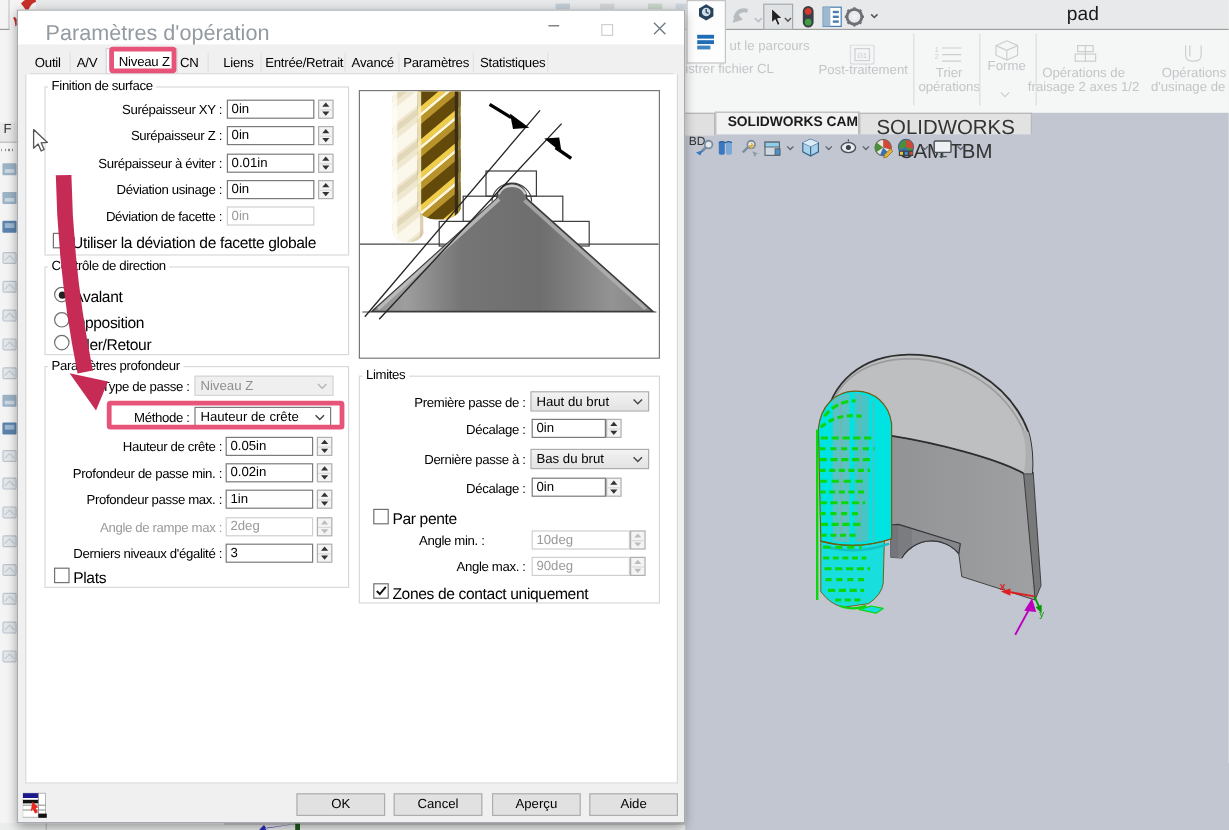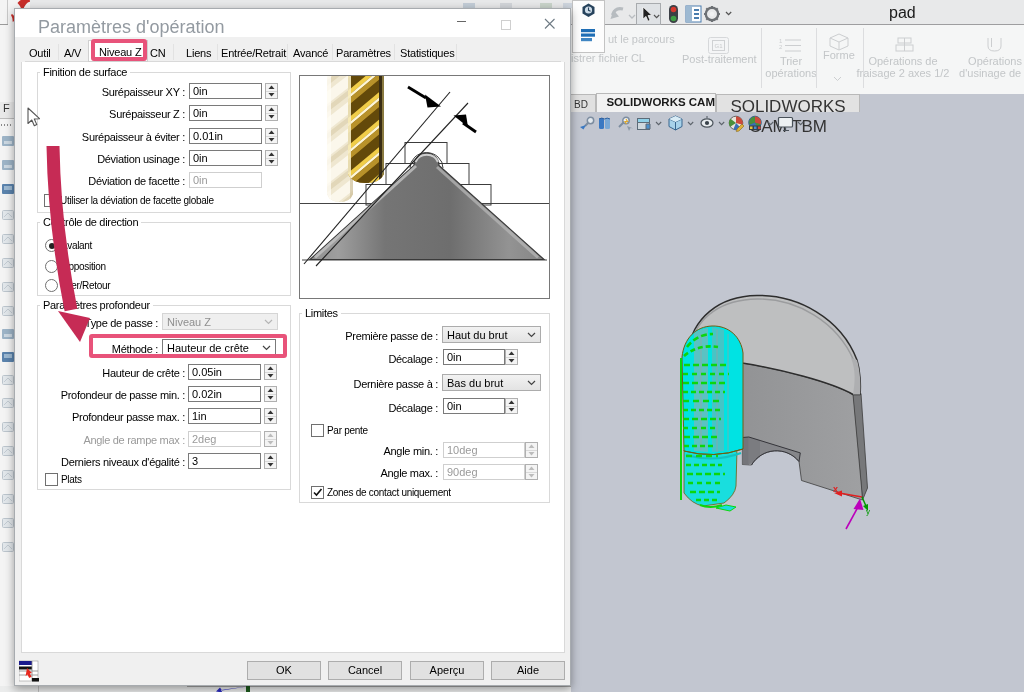--- a/index.html
+++ b/index.html
@@ -1,18 +1,18 @@
 <!DOCTYPE html>
 <html><head><meta charset="utf-8">
 <style>
   html,body{margin:0;padding:0;}
   body{width:1024px;height:692px;overflow:hidden;position:relative;
        font-family:"Liberation Sans",sans-serif;background:#f0f1f2;}
   .abs{position:absolute;}
-  .lbl{position:absolute;font-size:10px;color:#000;white-space:nowrap;letter-spacing:-0.3px;}
+  .lbl{position:absolute;font-size:13px;color:#000;white-space:nowrap;letter-spacing:-0.3px;}
   .rlbl{position:absolute;font-size:11px;color:#000;white-space:nowrap;text-align:right;letter-spacing:-0.3px;}
   .inp{position:absolute;background:#fff;border:1px solid #7a7a7a;font-size:11px;
        padding:1px 0 0 3px;box-sizing:border-box;color:#000;}
   .inp.dis{border-color:#cfcfcf;color:#9a9a9a;background:#fff;}
   .spin{position:absolute;width:13px;height:16px;box-sizing:border-box;border:1px solid #b0b0b0;
         background:#f4f4f4;}
   .spin svg{position:absolute;left:0;top:0;}
   .spin path{fill:#333;}
   .spin.dis path{fill:#bcbcbc;}
   .spin:after{content:"";position:absolute;left:0;top:7px;width:100%;height:1px;background:#d9d9d9;}
@@ -208,21 +208,21 @@
   </svg>
   <div class="abs" style="left:855px;top:55px;width:96px;font-size:11px;color:#c3c6c8;text-align:center;line-height:12px;">Opérations de<br>fraisage 2 axes 1/2</div>
   <svg class="abs" style="left:985px;top:36px;" width="20" height="17" fill="none" stroke="#ccced0">
     <path d="M3,2 L3,10 Q3,15 9.5,15 Q16,15 16,10 L16,2"></path>
       <line x1="6.5" y1="2" x2="6.5" y2="11"></line>
   </svg>
   <div class="abs" style="left:940px;top:55px;width:110px;font-size:11px;color:#c3c6c8;text-align:center;line-height:12px;">Opérations<br>d'usinage de tr</div>
 
   <div class="abs" style="left:563px;top:94px;width:461px;height:598px;background:#c2c6d0;"></div>
 
-  <div class="abs" style="left:566px;top:94px;width:30px;height:18px;background:#e0e0e0;border:1px solid #b9b9b9;border-bottom:none;box-sizing:border-box;font-size:10px;color:#333;padding:4px 0 0 7px;">BD</div>
+  <div class="abs" style="left:566px;top:94px;width:30px;height:18px;background:#e0e0e0;border:1px solid #b9b9b9;border-bottom:none;box-sizing:border-box;font-size:10px;color:#333;padding:18px 0 0 7px;">BD</div>
   <div class="abs" style="left:596px;top:93px;width:120px;height:19px;background:#f2f2f2;border:1px solid #b9b9b9;border-bottom:none;box-sizing:border-box;font-size:11.5px;font-weight:bold;color:#1a1a1a;text-align:right;padding-top:2px;">SOLIDWORKS CAM</div>
   <div class="abs" style="left:716px;top:94px;width:144px;height:18px;background:#e2e2e2;border:1px solid #b9b9b9;border-bottom:none;box-sizing:border-box;font-size:17px;color:#333;text-align:center;padding-top:2px;">SOLIDWORKS CAM TBM</div>
 
   <svg id="vpsvg" class="abs" style="left:563px;top:94px;" width="461" height="598" viewBox="563 94 461 598">
 
     <g transform="translate(563,94)">
       <path d="M0,23 h4 v12 h-4 Z" fill="#8fa3b5" opacity="0.8"></path>
       <g transform="translate(17,23)">
           <path d="M5,9 l6,-6" stroke="#7d8da0" stroke-width="2.2"></path>
           <circle cx="10.5" cy="3.5" r="3.2" fill="#e3e9ee" stroke="#7d8da0" stroke-width="1.5"></circle>
@@ -588,21 +588,21 @@
   <div class="inp" style="left:428px;top:340px;width:62px;height:16px;">0in</div>
   <div class="rlbl" style="left:300px;top:369px;width:123px;">Dernière passe à :</div>
   <div class="combo" style="left:427px;top:365px;width:99px;height:17px;background:linear-gradient(#f2f2f2,#e3e3e3);border:1px solid #acacac;color:#000;">Bas du brut
     <svg class="abs" style="right:4px;top:5px;" width="9" height="6">
         <path d="M1,1 l3.5,3.5 3.5,-3.5" stroke="#444" fill="none" stroke-width="1.2"></path>
       </svg></div>
   <div class="rlbl" style="left:300px;top:393px;width:123px;">Décalage :</div>
   <div class="inp" style="left:428px;top:389px;width:62px;height:16px;">0in</div>
   <div class="cb" style="left:296px;top:415px;"></div>
   <div class="lbl" style="left:312px;top:416px;">Par pente</div>
-  <div class="rlbl" style="left:300px;top:436px;width:123px;">Angle min. :</div>
+  <div class="rlbl" style="left:300px;top:436px;width:123px;text-align:center;">Angle min. :</div>
   <div class="inp dis" style="left:428px;top:433px;width:82px;height:16px;">10deg</div>
   <div class="rlbl" style="left:300px;top:458px;width:123px;">Angle max. :</div>
   <div class="inp dis" style="left:428px;top:455px;width:82px;height:16px;">90deg</div>
   <div class="cb" style="left:296px;top:477px;"></div>
   <svg class="abs" style="left:297px;top:478px;" width="12" height="11">
       <path d="M2,5.5 L4.5,8 L9.5,2" stroke="#111" stroke-width="1.6" fill="none"></path>
     </svg>
   <div class="lbl" style="left:312px;top:478px;">Zones de contact uniquement</div>
 
   <div class="spin" style="left:250px;top:74px;">

